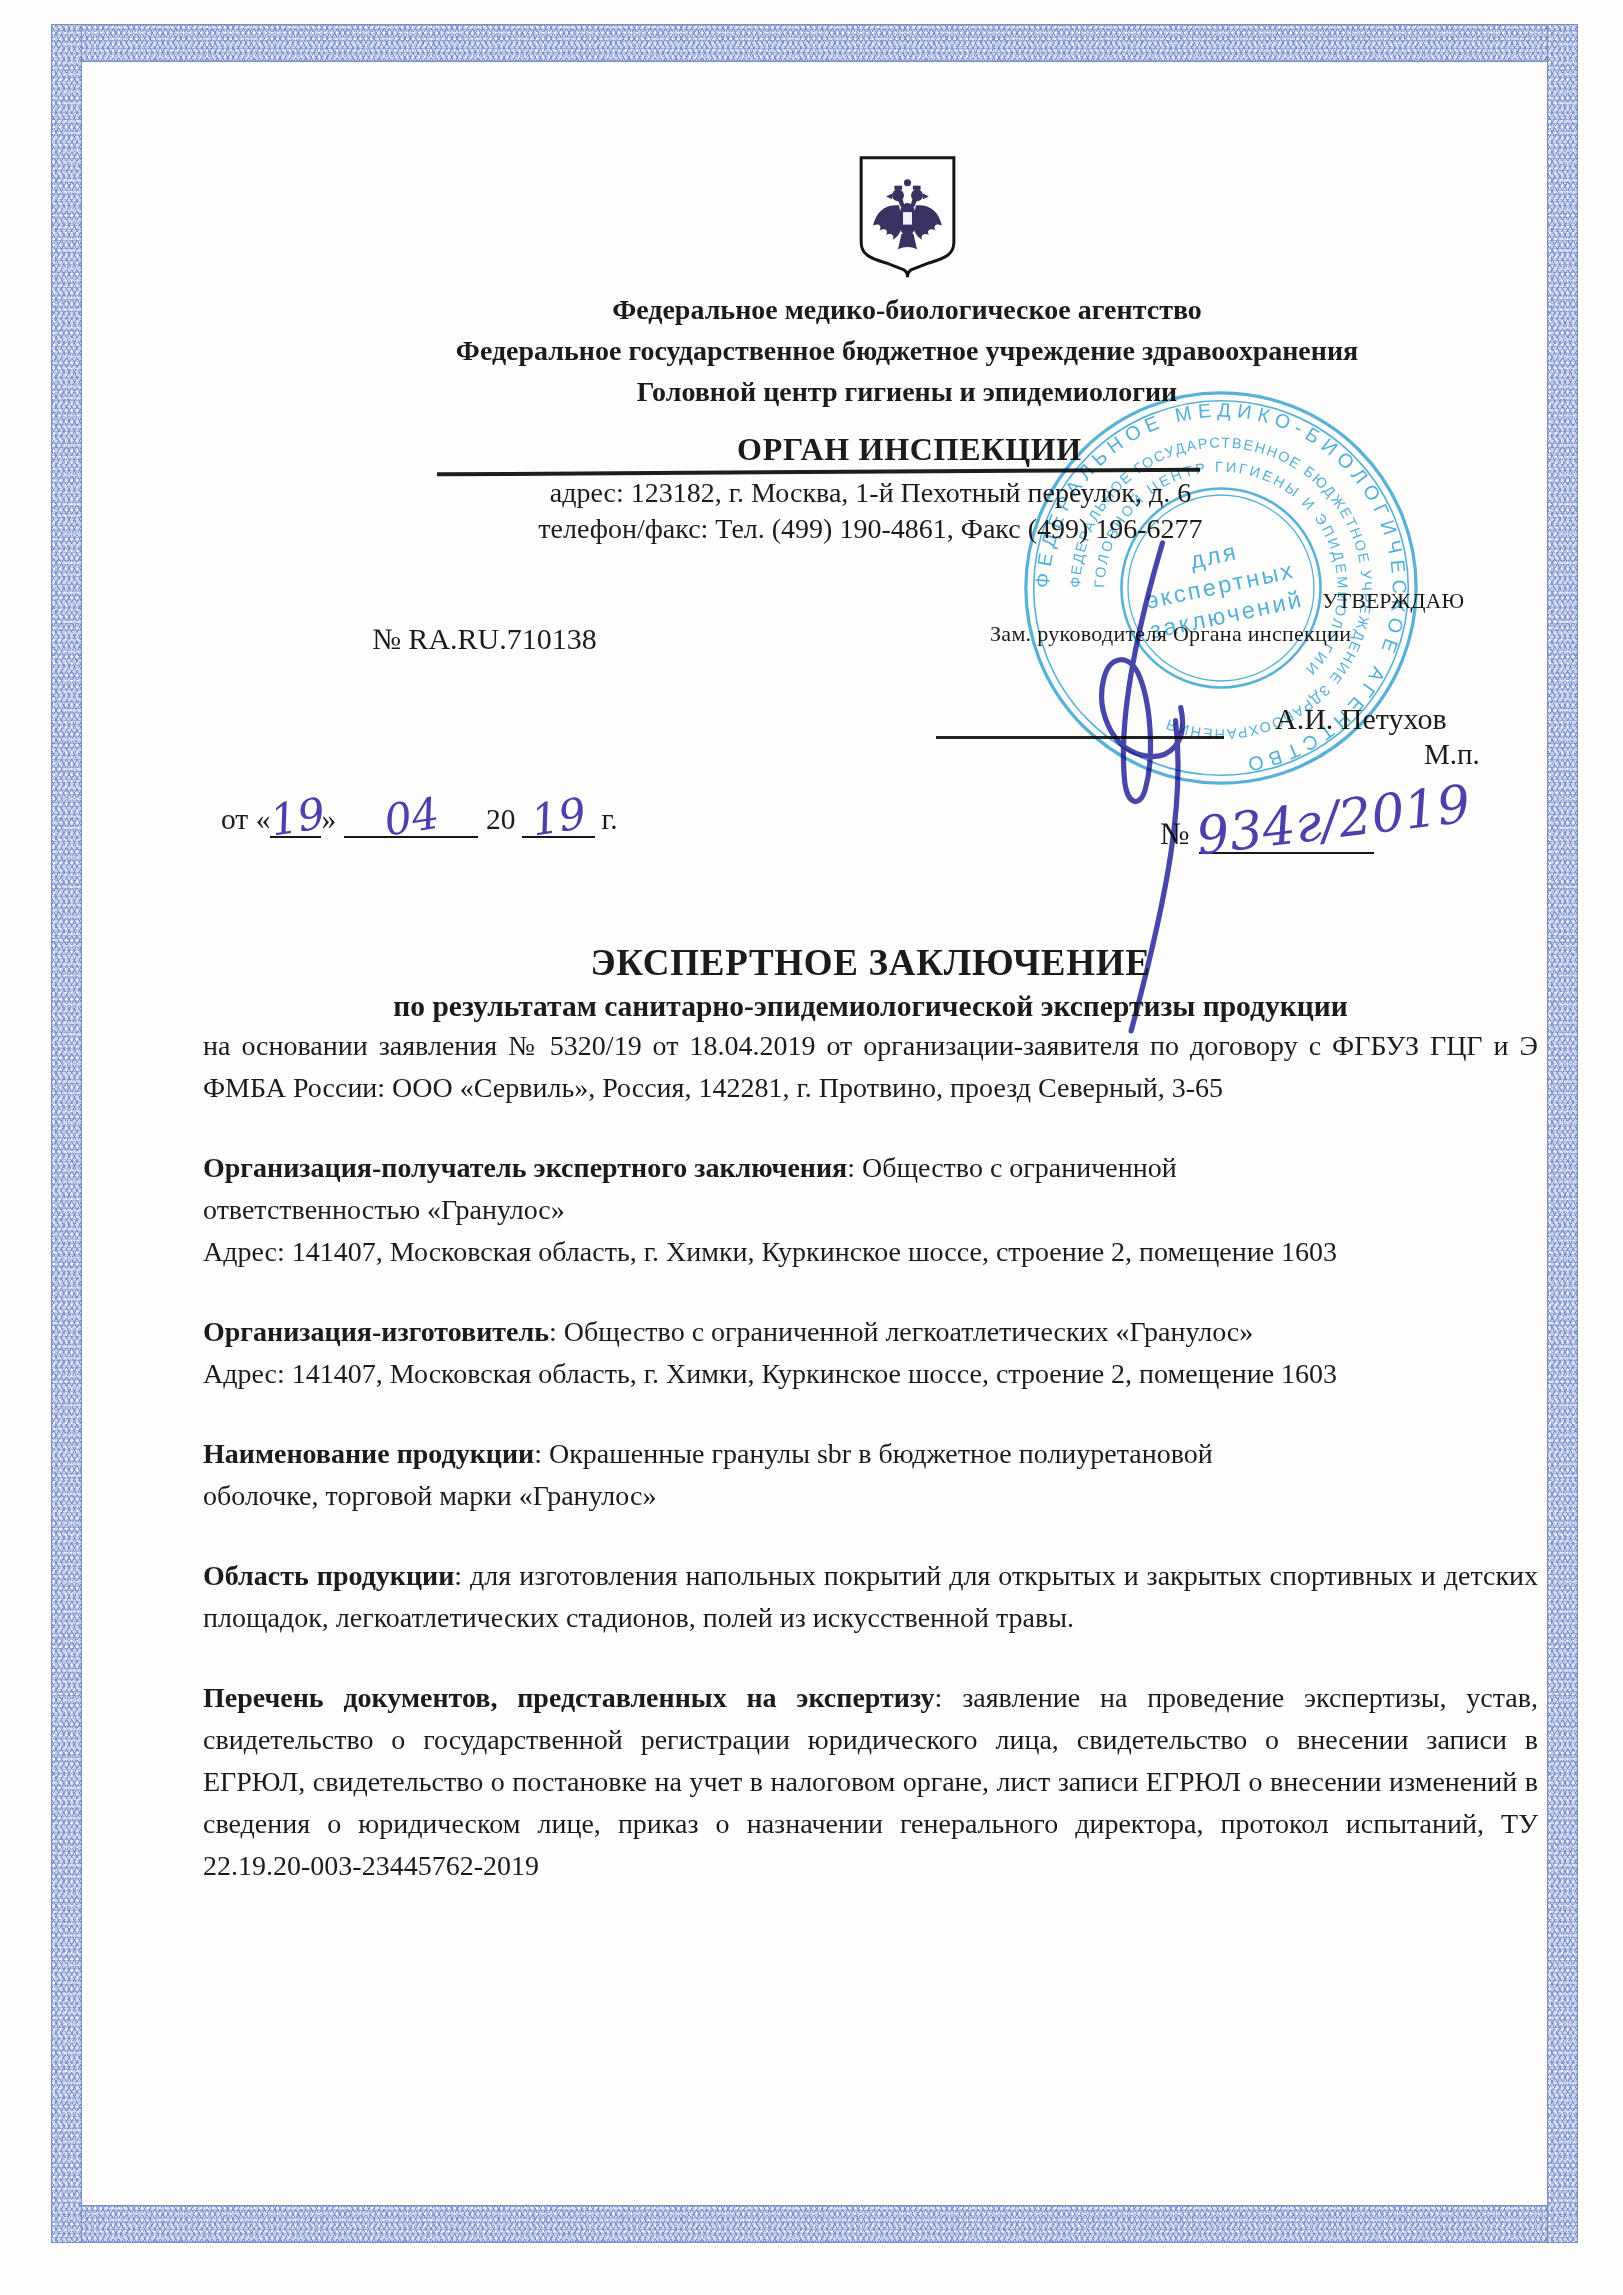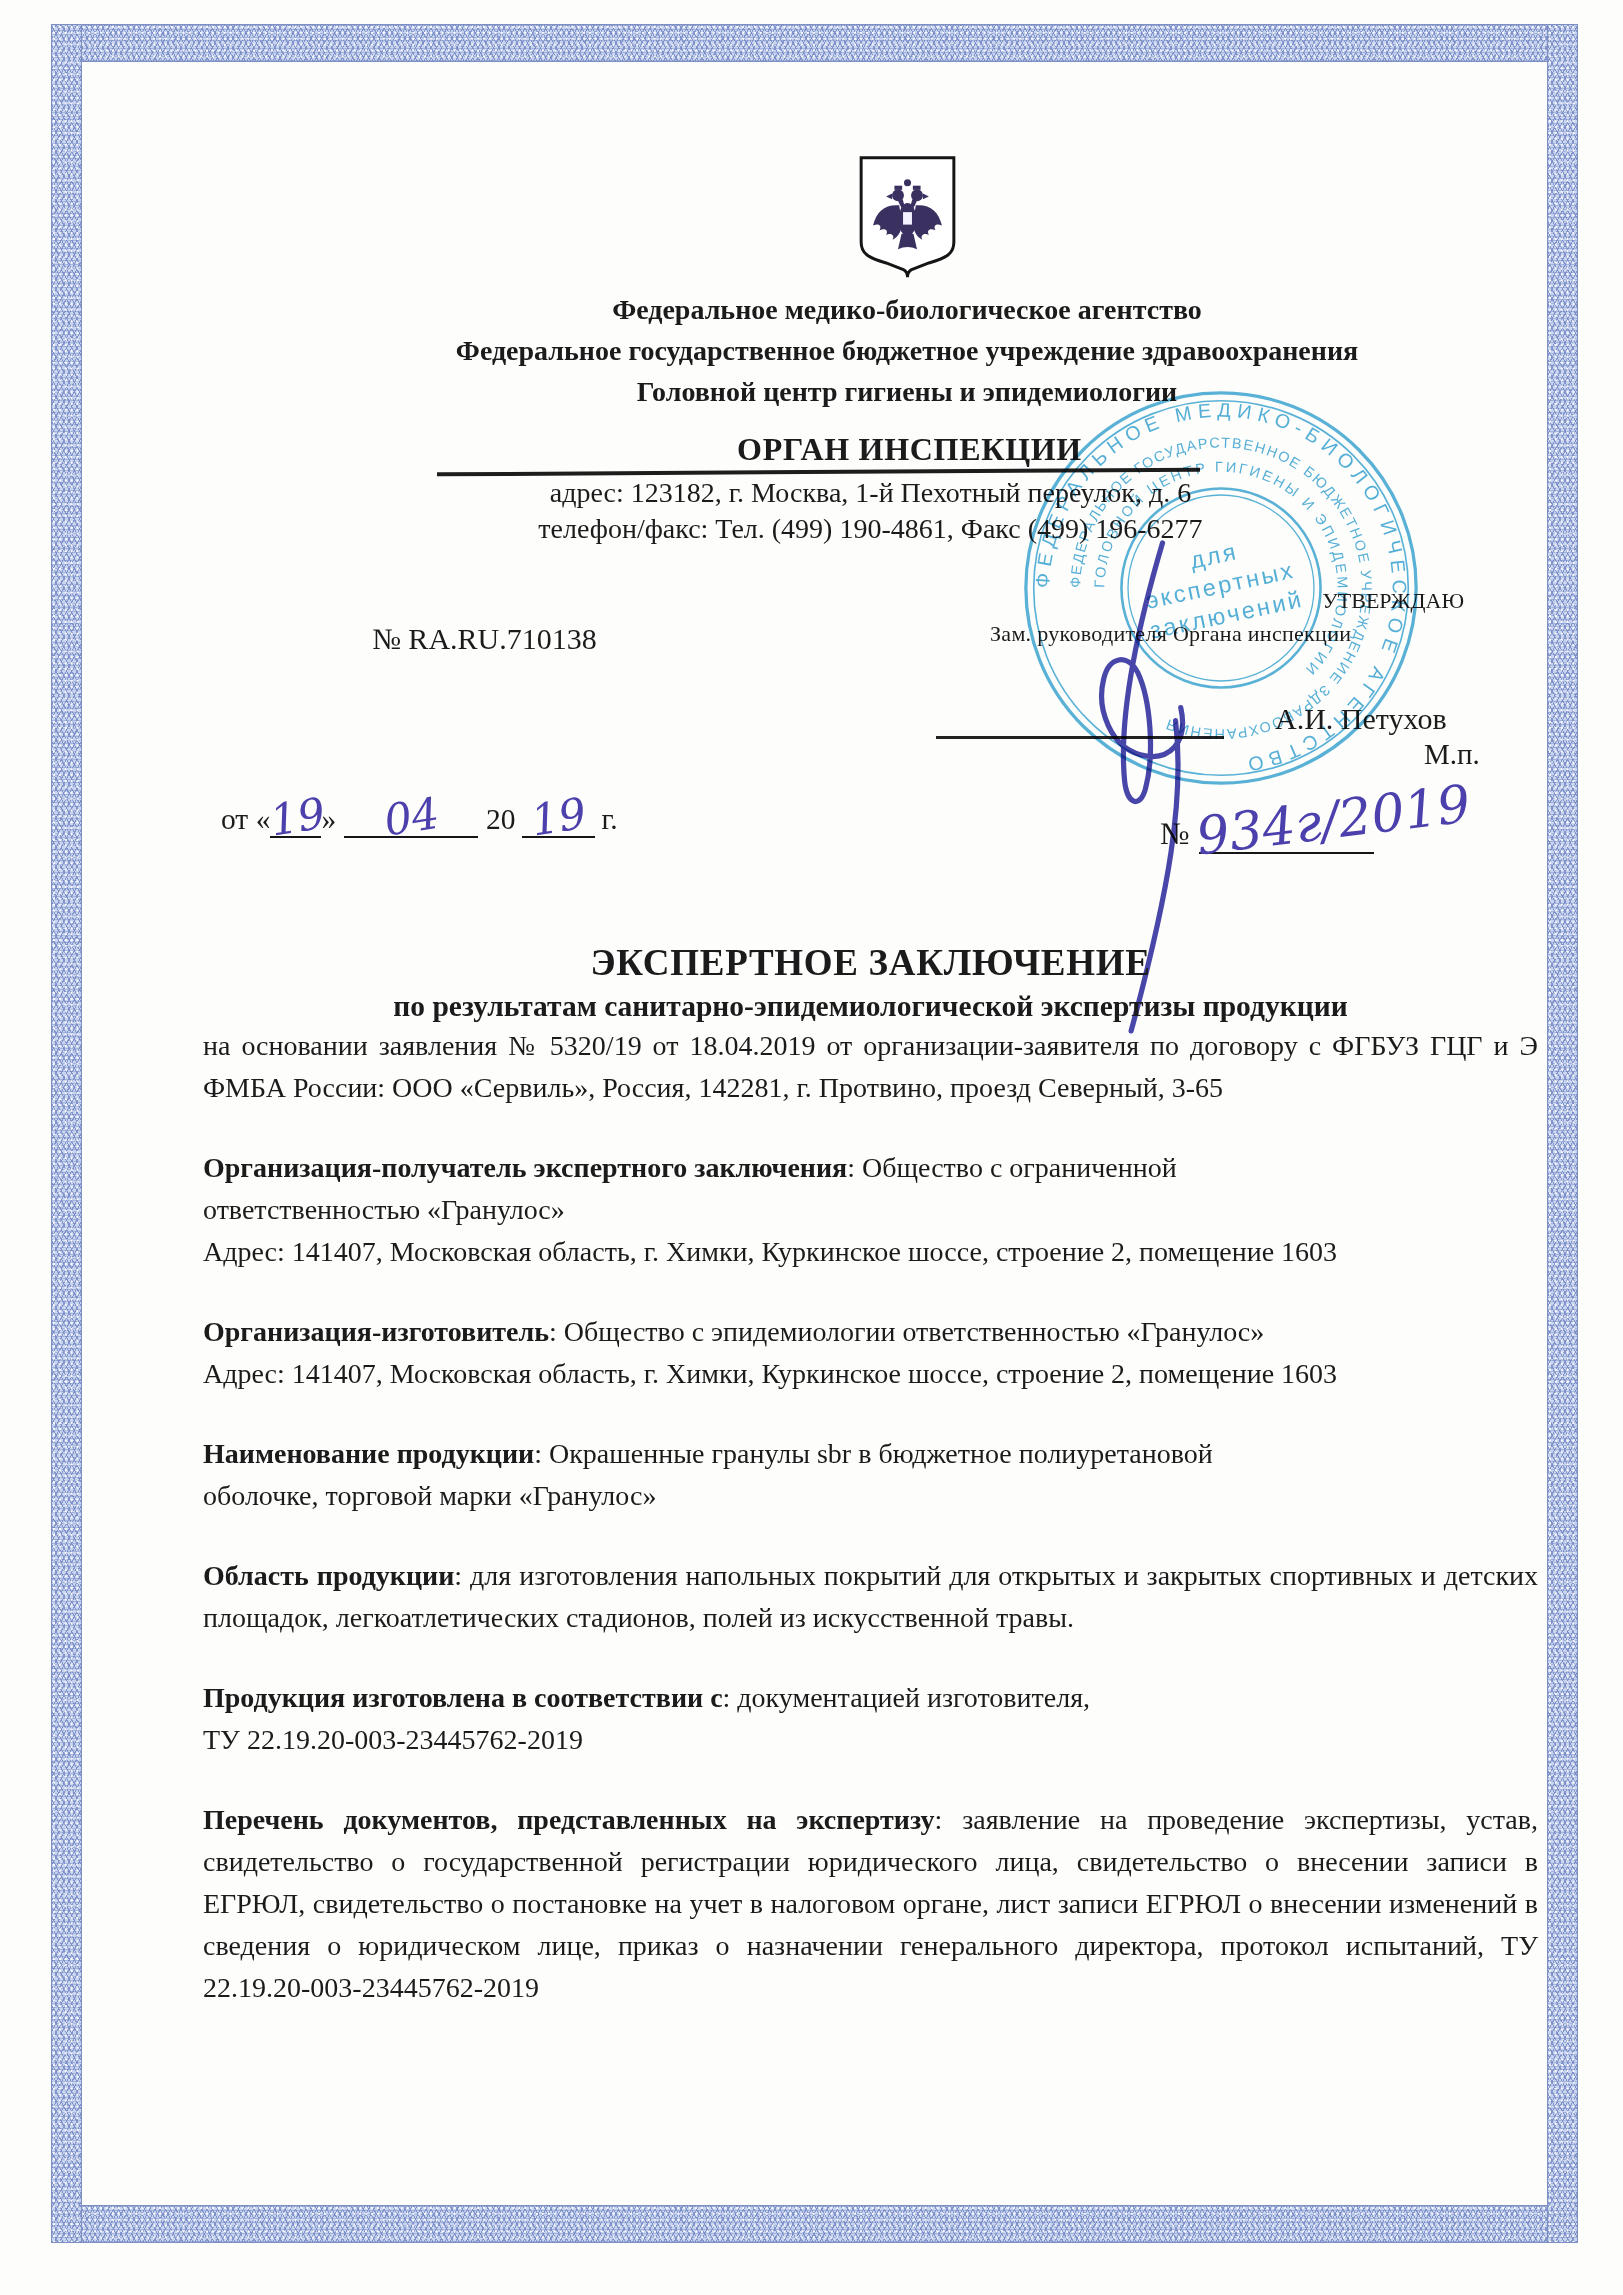--- a/index.html
+++ b/index.html
@@ -191,36 +191,32 @@
 <div class="abs body-text">
   <p class="just"><span>на основании заявления № 5320/19 от 18.04.2019 от организации-заявителя по договору с ФГБУЗ ГЦГ и Э ФМБА России: ООО «Сервиль», Россия, 142281, г. Протвино, проезд Северный, 3-65</span></p>
 
   <p>
     <b class="lead">Организация-получатель экспертного заключения</b><span>: Общество с ограниченной</span><br>
     <span>ответственностью «Гранулос»</span><br>
     <span>Адрес: 141407, Московская область, г. Химки, Куркинское шоссе, строение 2, помещение 1603</span>
   </p>
 
   <p>
-    <b class="lead">Организация-изготовитель</b><span>: Общество с эпидемиологии ответственностью «Гранулос»</span><br>
+    <b class="lead">Организация-изготовитель</b><span>: Общество с ограниченной легкоатлетических «Гранулос»</span><br>
     <span>Адрес: 141407, Московская область, г. Химки, Куркинское шоссе, строение 2, помещение 1603</span>
   </p>
 
   <p>
     <b class="lead">Наименование продукции</b><span>: Окрашенные гранулы sbr в бюджетное полиуретановой</span><br>
     <span>оболочке, торговой марки «Гранулос»</span>
   </p>
 
 
   <p class="just">
     <b class="lead">Область продукции</b><span>: для изготовления напольных покрытий для открытых и закрытых спортивных и детских площадок, легкоатлетических стадионов, полей из искусственной травы.</span>
   </p>
 
-  <p>
-    <b class="lead">Продукция изготовлена в соответствии с</b><span>: документацией изготовителя,</span><br>
-    <span>ТУ 22.19.20-003-23445762-2019</span>
-  </p>
 
   <p class="just">
     <b class="lead">Перечень документов, представленных на экспертизу</b><span>: заявление на проведение экспертизы, устав, свидетельство о государственной регистрации юридического лица, свидетельство о внесении записи в ЕГРЮЛ, свидетельство о постановке на учет в налоговом органе, лист записи ЕГРЮЛ о внесении изменений в сведения о юридическом лице, приказ о назначении генерального директора, протокол испытаний, ТУ 22.19.20-003-23445762-2019</span>
   </p>
 </div>
 
 
 </body></html>

